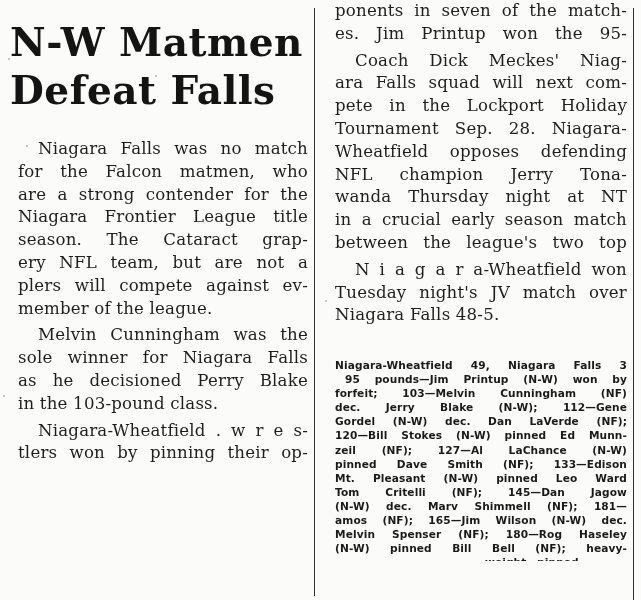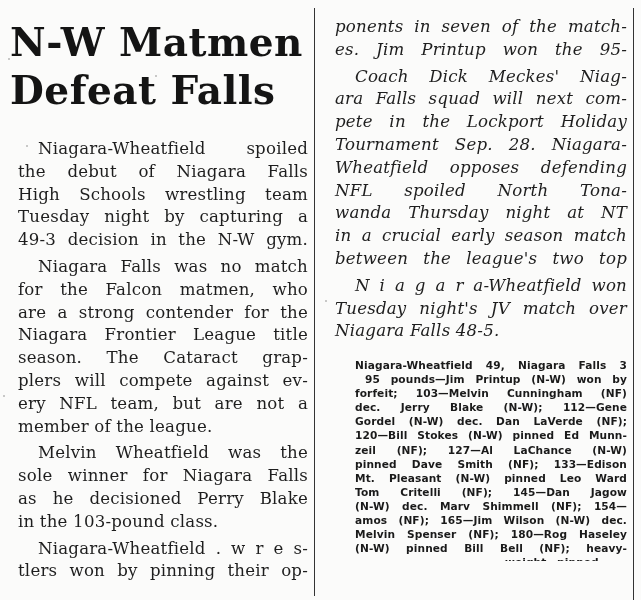--- a/index.html
+++ b/index.html
@@ -58,40 +58,39 @@
       text-align-last: justify;
       letter-spacing: 0.2px;
     }
     .body-text .ln.last {
       text-align-last: left;
     }
     .body-text .indent { padding-left: 20px; }
     .para { margin: 0 0 4px 0; }
 
     .left-body { position: absolute; left: 18px; top: 138px; width: 290px; }
-    .right-body { position: absolute; left: 335px; top: 16px; width: 292px; font-style: italic; }
+    .right-body { position: absolute; left: 335px; top: 0px; width: 292px; }
 
     .summary {
       position: absolute;
       left: 335px;
       top: 358px;
       width: 292px;
       font-family: "DejaVu Sans", "Liberation Sans", sans-serif;
       font-size: 10.6px;
       line-height: 14.1px;
       font-weight: bold;
       color: #1a1a1a;
     }
     .summary .ln {
       display: block;
       white-space: nowrap;
       text-align: justify;
       text-align-last: justify;
       letter-spacing: 0.1px;
-      margin-left: 20px;
     }
     .summary .ln.cut { height: 6px; overflow: hidden; }
 
     .speck {
       position: absolute;
       width: 2px; height: 2px;
       background: #888;
       border-radius: 1px;
       opacity: 0.6;
     }
@@ -104,38 +103,31 @@
   <div class="rule rule-mid"></div>
   <div class="rule rule-right"></div>
 
   <h1 class="headline">
     <span class="line">N-W Matmen</span>
     <span class="line">Defeat Falls</span>
   </h1>
 
   <div class="left-body body-text">
     <div class="para">
-      <span class="ln indent">Niagara-Wheatfield  spoiled</span>
-      <span class="ln">the debut of Niagara Falls</span>
-      <span class="ln">High Schools wrestling team</span>
-      <span class="ln">Tuesday night by capturing a</span>
-      <span class="ln">49-3 decision in the N-W gym.</span>
-    </div>
-    <div class="para">
       <span class="ln indent">Niagara Falls was no match</span>
       <span class="ln">for the Falcon matmen, who</span>
       <span class="ln">are a strong contender for the</span>
       <span class="ln">Niagara Frontier League title</span>
       <span class="ln">season.  The Cataract grap-</span>
+      <span class="ln">ery NFL team, but are not a</span>
       <span class="ln">plers will compete against ev-</span>
-      <span class="ln">ery NFL team, but are not a</span>
       <span class="ln last">member of the league.</span>
     </div>
     <div class="para">
-      <span class="ln indent">Melvin Wheatfield was the</span>
+      <span class="ln indent">Melvin Cunningham was the</span>
       <span class="ln">sole winner for Niagara Falls</span>
       <span class="ln">as he decisioned Perry Blake</span>
       <span class="ln last">in the 103-pound class.</span>
     </div>
     <div class="para">
       <span class="ln indent">Niagara-Wheatfield . w r e s-</span>
       <span class="ln">tlers won by pinning their op-</span>
     </div>
   </div>
 
@@ -143,21 +135,21 @@
     <div class="para">
       <span class="ln">ponents in seven of the match-</span>
       <span class="ln">es.  Jim Printup won the 95-</span>
     </div>
     <div class="para">
       <span class="ln indent">Coach Dick Meckes' Niag-</span>
       <span class="ln">ara Falls squad will next com-</span>
       <span class="ln">pete in the Lockport Holiday</span>
       <span class="ln">Tournament Sep. 28.  Niagara-</span>
       <span class="ln">Wheatfield opposes defending</span>
-      <span class="ln">NFL spoiled North Tona-</span>
+      <span class="ln">NFL champion Jerry Tona-</span>
       <span class="ln">wanda Thursday night at NT</span>
       <span class="ln">in a crucial early season match</span>
       <span class="ln">between the league's two top</span>
     </div>
     <div class="para">
       <span class="ln indent">N i a g a r a-Wheatfield  won</span>
       <span class="ln">Tuesday night's JV match over</span>
       <span class="ln last">Niagara Falls 48-5.</span>
     </div>
   </div>
@@ -166,21 +158,21 @@
     <span class="ln">Niagara-Wheatfield 49, Niagara Falls 3</span>
     <span class="ln" style="padding-left:10px">95 pounds—Jim Printup (N-W) won by</span>
     <span class="ln">forfeit; 103—Melvin Cunningham (NF)</span>
     <span class="ln">dec. Jerry Blake (N-W); 112—Gene</span>
     <span class="ln">Gordel (N-W) dec. Dan LaVerde (NF);</span>
     <span class="ln">120—Bill Stokes (N-W) pinned Ed Munn-</span>
     <span class="ln">zeil (NF); 127—Al LaChance (N-W)</span>
     <span class="ln">pinned Dave Smith (NF); 133—Edison</span>
     <span class="ln">Mt. Pleasant (N-W) pinned Leo Ward</span>
     <span class="ln">Tom Critelli (NF); 145—Dan Jagow</span>
-    <span class="ln">(N-W) dec. Marv Shimmell (NF); 154—</span>
+    <span class="ln">(N-W) dec. Marv Shimmell (NF); 181—</span>
     <span class="ln">amos (NF); 165—Jim Wilson (N-W) dec.</span>
     <span class="ln">Melvin Spenser (NF); 180—Rog Haseley</span>
     <span class="ln">(N-W) pinned Bill Bell (NF); heavy-</span>
     <span class="ln cut" style="padding-left:150px">weight—pinned</span>
   </div>
 
   <div class="speck" style="left:8px;top:58px"></div>
   <div class="speck" style="left:26px;top:145px"></div>
   <div class="speck" style="left:155px;top:75px"></div>
   <div class="speck" style="left:255px;top:98px"></div>

